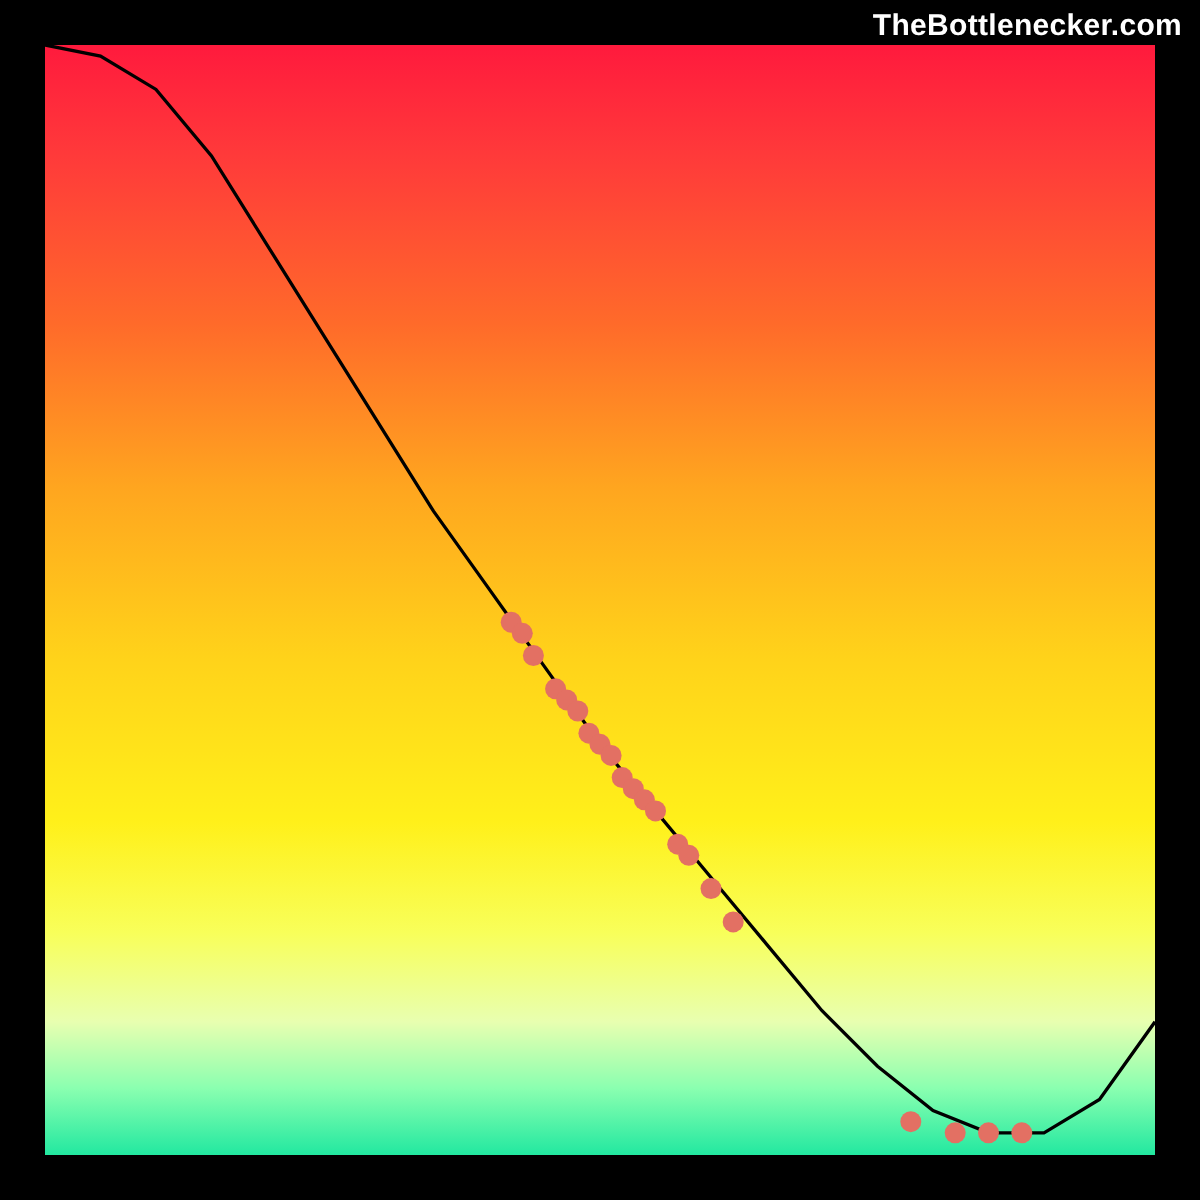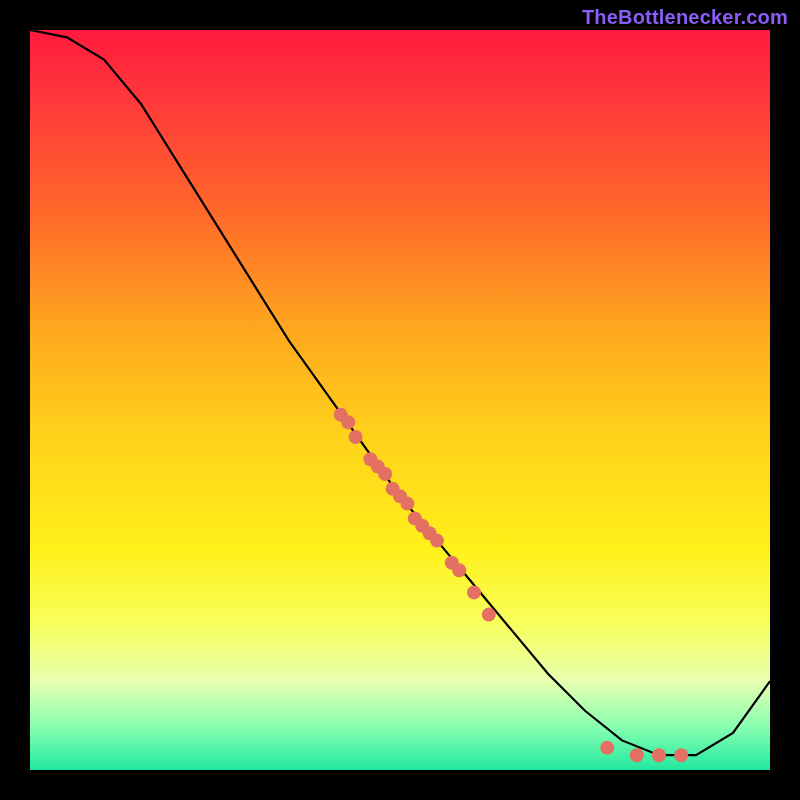--- a/index.html
+++ b/index.html
@@ -35,21 +35,21 @@
       #22e8a0 100%
     );
   }
   .watermark {
     position: absolute;
     top: 6px;
     right: 12px;
     font-family: Arial, Helvetica, sans-serif;
     font-size: 20px;
     font-weight: 700;
-    color: #8b5cf6;
+    color: #ffffff;
     letter-spacing: 0.2px;
   }
   svg.overlay {
     position: absolute;
     left: 0;
     top: 0;
     width: 740px;
     height: 740px;
   }
   .curve {

